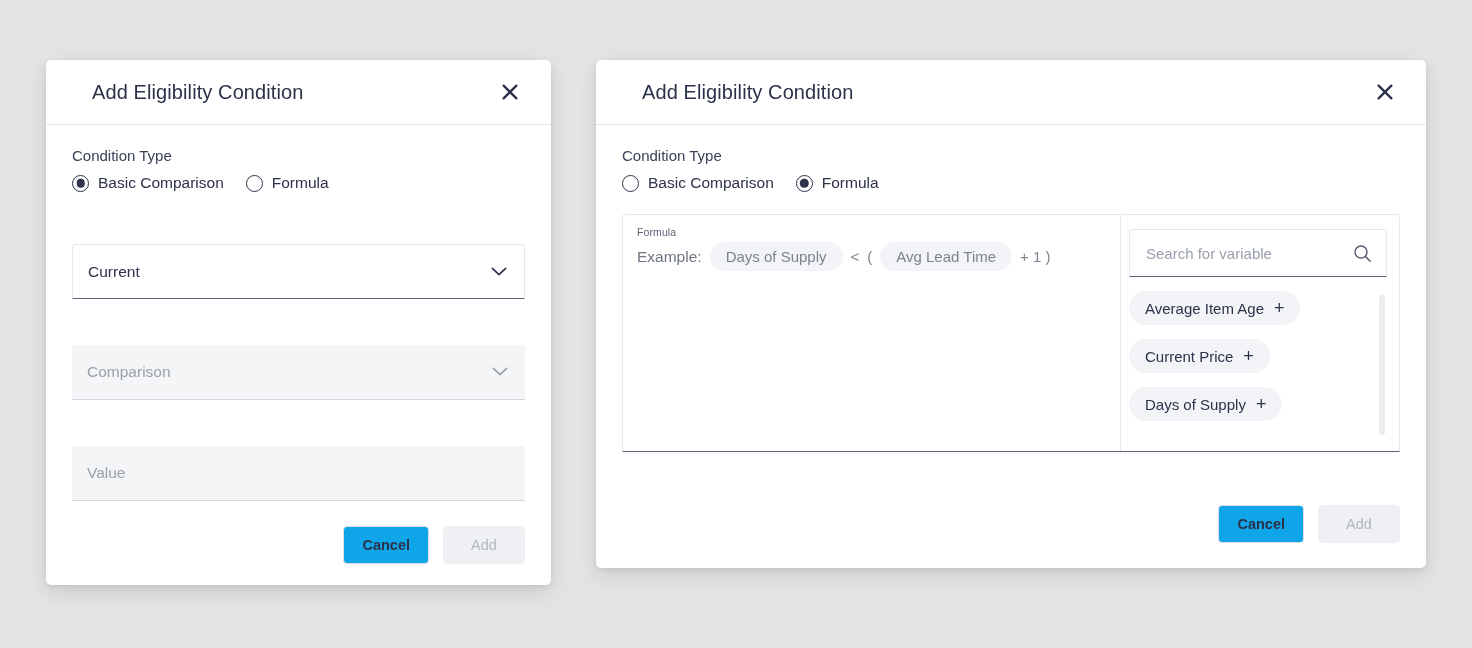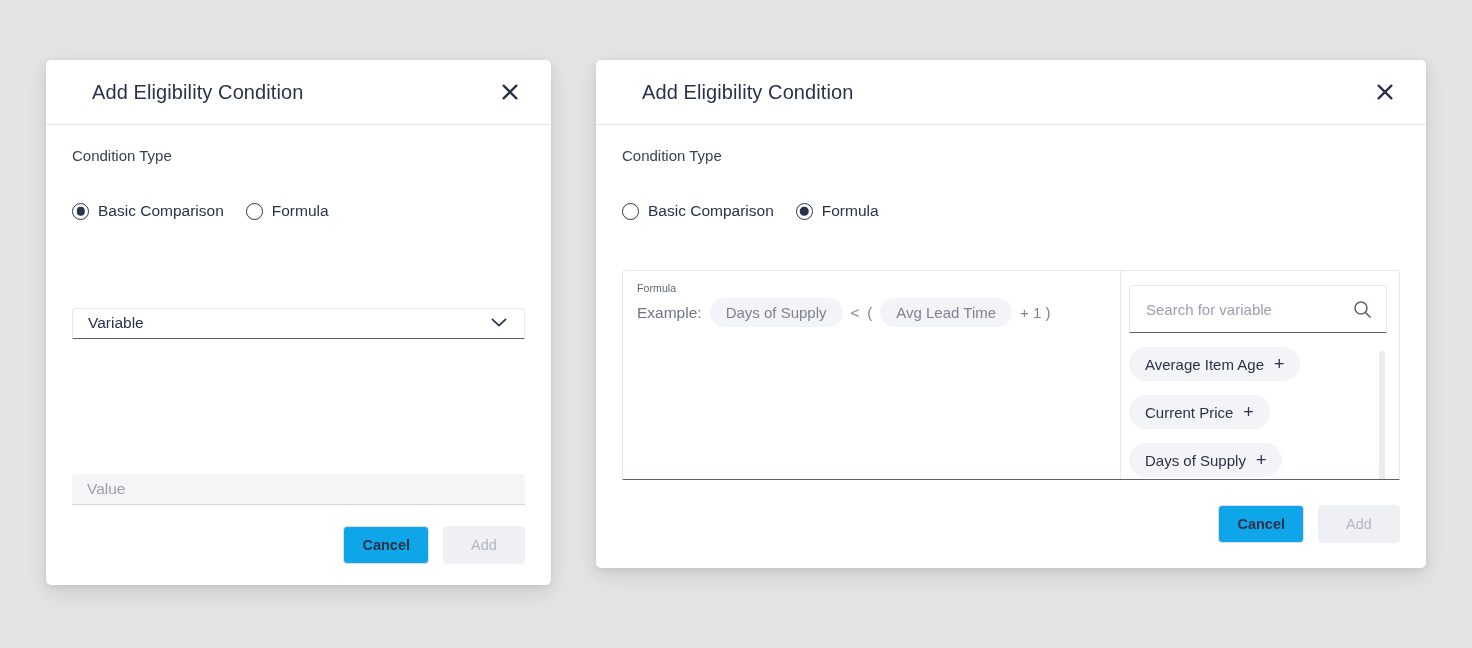--- a/index.html
+++ b/index.html
@@ -56,21 +56,20 @@
     padding: 0;
   }
   .close-btn svg { display: block; }
 
   .dlg-body {
     padding: 22px 26px 0 26px;
     flex: 1 1 auto;
     display: flex;
     flex-direction: column;
     min-height: 0;
-    gap: 28px;
   }
 
   .section-label {
     font-size: 15px;
     color: #3b4258;
     margin: 0 0 10px 0;
   }
 
   
   .radio-row {
@@ -327,30 +326,38 @@
         </label>
         <label class="radio-opt">
           <span class="radio-mark"></span>
           <span class="radio-label">Formula</span>
         </label>
       </div>
 
       <div class="gap-32"></div>
 
       <div class="field field-outlined">
-        <span class="field-text">Variable</span>
+        <span class="field-text">Current</span>
         <span class="chev">
           <svg width="16" height="10" viewBox="0 0 16 10" aria-hidden="true">
             <path d="M1.4 1.4 L8 7.6 L14.6 1.4" fill="none" stroke="#2b3249" stroke-width="1.7" stroke-linecap="round" stroke-linejoin="round"></path>
           </svg>
         </span>
       </div>
 
       <div class="gap-32"></div>
 
+      <div class="field field-filled">
+        <span class="field-text placeholder">Comparison</span>
+        <span class="chev">
+          <svg width="16" height="10" viewBox="0 0 16 10" aria-hidden="true">
+            <path d="M1.4 1.4 L8 7.6 L14.6 1.4" fill="none" stroke="#9aa0ad" stroke-width="1.7" stroke-linecap="round" stroke-linejoin="round"></path>
+          </svg>
+        </span>
+      </div>
 
       <div class="gap-32"></div>
 
       <div class="field field-filled">
         <span class="field-text placeholder">Value</span>
       </div>
     </div>
 
     <div class="dlg-footer">
       <div class="btn btn-outline">Cancel</div>

